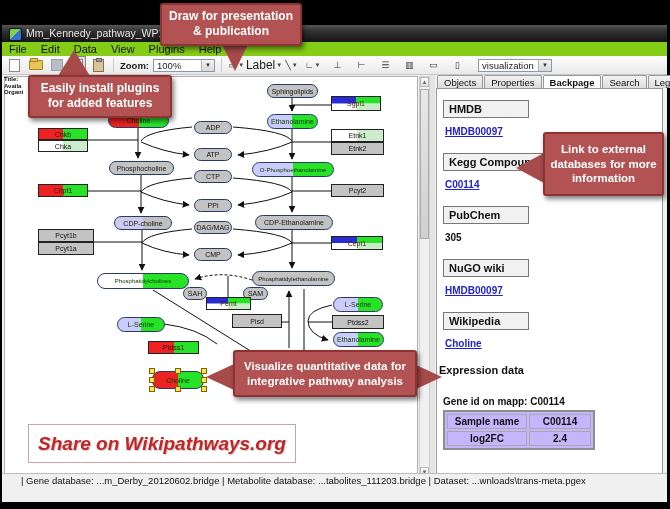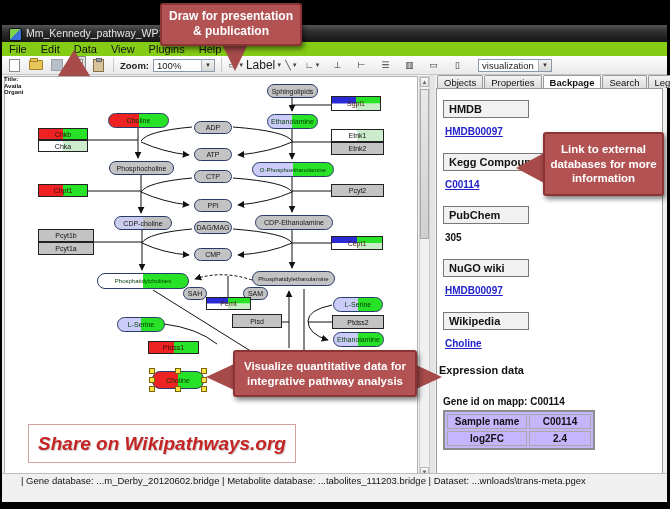--- a/index.html
+++ b/index.html
@@ -346,20 +346,21 @@
       </div>
     </div>
 
     <div id="statusbar">
       <span>| Gene database: ...m_Derby_20120602.bridge | Metabolite database: ...tabolites_111203.bridge | Dataset: ...wnloads\trans-meta.pgex</span>
     </div>
   </div>
 
   <div id="callout-draw" class="callout">Draw for presentation &amp; publication</div>
   <div id="arrow-draw" class="arr"></div>
+  <div id="callout-plugins" class="callout">Easily install plugins for added features</div>
   <div id="arrow-plugins" class="arr"></div>
   <div id="callout-link" class="callout">Link  to external databases  for more information</div>
   <div id="arrow-link" class="arr"></div>
   <div id="callout-viz" class="callout">Visualize quantitative data  for integrative pathway analysis</div>
   <div id="arrow-viz-left" class="arr"></div>
   <div id="arrow-viz-right" class="arr"></div>
   <div id="share-box">
     <span>Share on Wikipathways.org</span>
   </div>
 </div>

